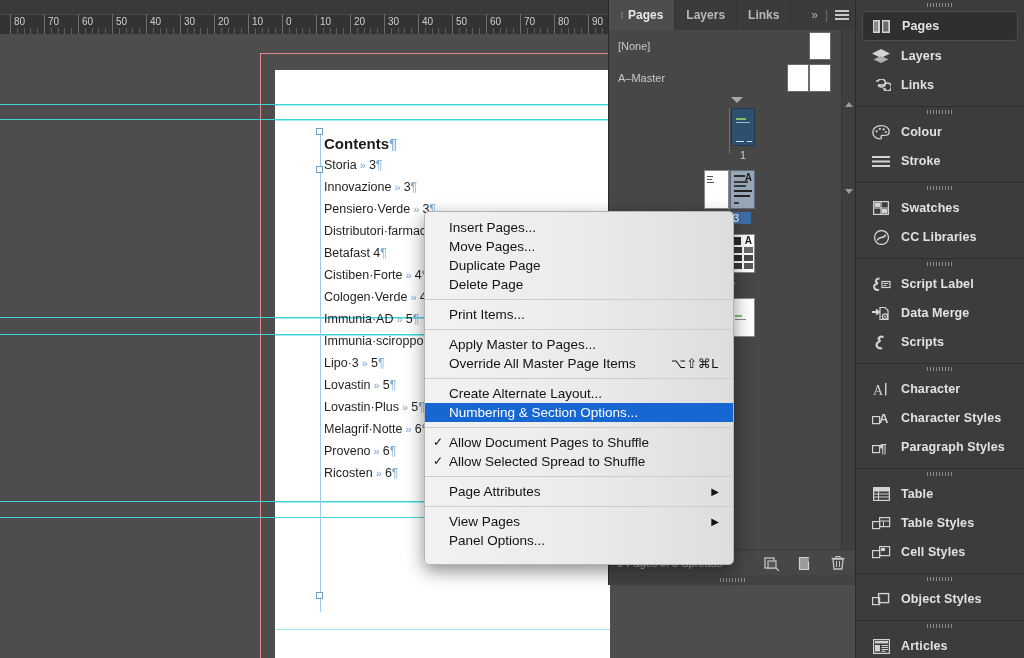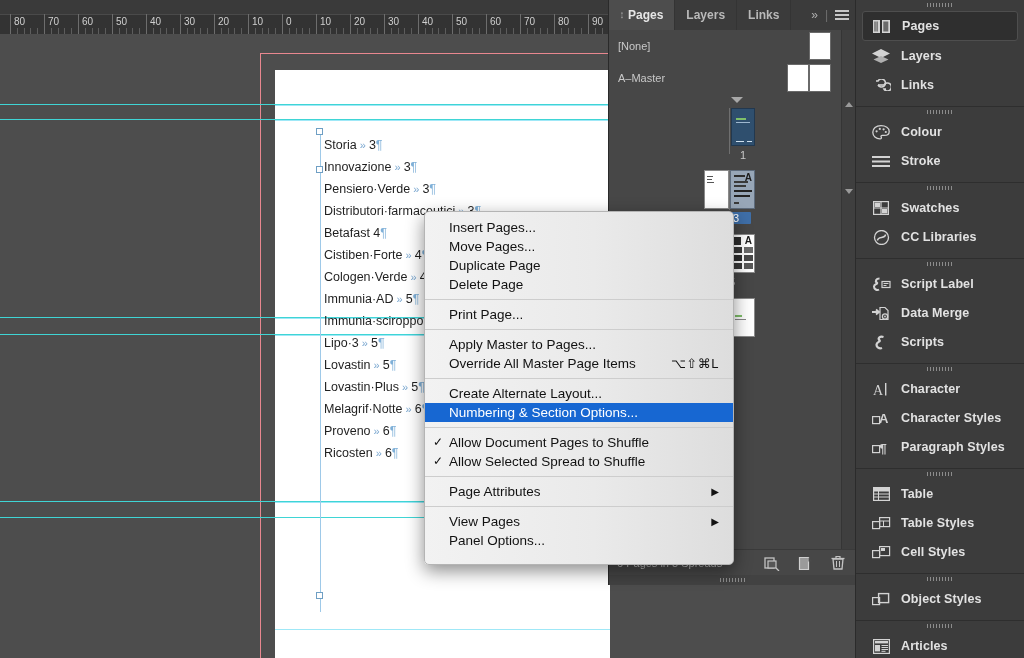--- a/index.html
+++ b/index.html
@@ -330,20 +330,23 @@
     <div class="guide-page-h" style="left:275px;top:595px;width:340px;"></div>
 
     <div class="tframe">
       <div class="tframe-edge"></div>
       <div class="handle" style="left:-4px; top:-4px;"></div>
       <div class="handle" style="left:-4px; top:34px;"></div>
       <div class="handle" style="left:-4px; top:460px;"></div>
     </div>
 
     <div class="doc-text">
+      <div class="doc-title">
+        <span>Contents</span><span class="pilcrow">¶</span>
+      </div>
       <div id="toc-list">
           <div class="toc-row"><span>Storia</span><span class="dot"> » </span><span class="pg">3</span><span class="pilcrow">¶</span></div>
           <div class="toc-row"><span>Innovazione</span><span class="dot"> » </span><span class="pg">3</span><span class="pilcrow">¶</span></div>
           <div class="toc-row"><span>Pensiero·Verde</span><span class="dot"> » </span><span class="pg">3</span><span class="pilcrow">¶</span></div>
           <div class="toc-row"><span>Distributori·farmaceutici</span><span class="dot"> » </span><span class="pg">3</span><span class="pilcrow">¶</span></div>
           <div class="toc-row"><span>Betafast</span><span class="pg"> 4</span><span class="pilcrow">¶</span></div>
           <div class="toc-row"><span>Cistiben·Forte</span><span class="dot"> » </span><span class="pg">4</span><span class="pilcrow">¶</span></div>
           <div class="toc-row"><span>Cologen·Verde</span><span class="dot"> » </span><span class="pg">4</span><span class="pilcrow">¶</span></div>
           <div class="toc-row"><span>Immunia·AD</span><span class="dot"> » </span><span class="pg">5</span><span class="pilcrow">¶</span></div>
           <div class="toc-row"><span>Immunia·sciroppo</span></div>
@@ -487,21 +490,21 @@
   </div>
 
   <div class="ctxmenu">
     <div class="mpad-top"></div>
     <div id="ctx-groups">
         <div class="mi"><span>Insert Pages...</span></div>
         <div class="mi"><span>Move Pages...</span></div>
         <div class="mi"><span>Duplicate Page</span></div>
         <div class="mi"><span>Delete Page</span></div>
         <div class="msep"></div>
-        <div class="mi"><span>Print Page...</span></div>
+        <div class="mi"><span>Print Items...</span></div>
         <div class="msep"></div>
         <div class="mi"><span>Apply Master to Pages...</span></div>
         <div class="mi"><span>Override All Master Page Items</span><span class="shortcut">⌥⇧⌘L</span></div>
         <div class="msep"></div>
         <div class="mi"><span>Create Alternate Layout...</span></div>
         <div class="mi highlight"><span>Numbering &amp; Section Options...</span></div>
         <div class="msep"></div>
         <div class="mi"><span class="check">✓</span><span>Allow Document Pages to Shuffle</span></div>
         <div class="mi"><span class="check">✓</span><span>Allow Selected Spread to Shuffle</span></div>
         <div class="msep"></div>

